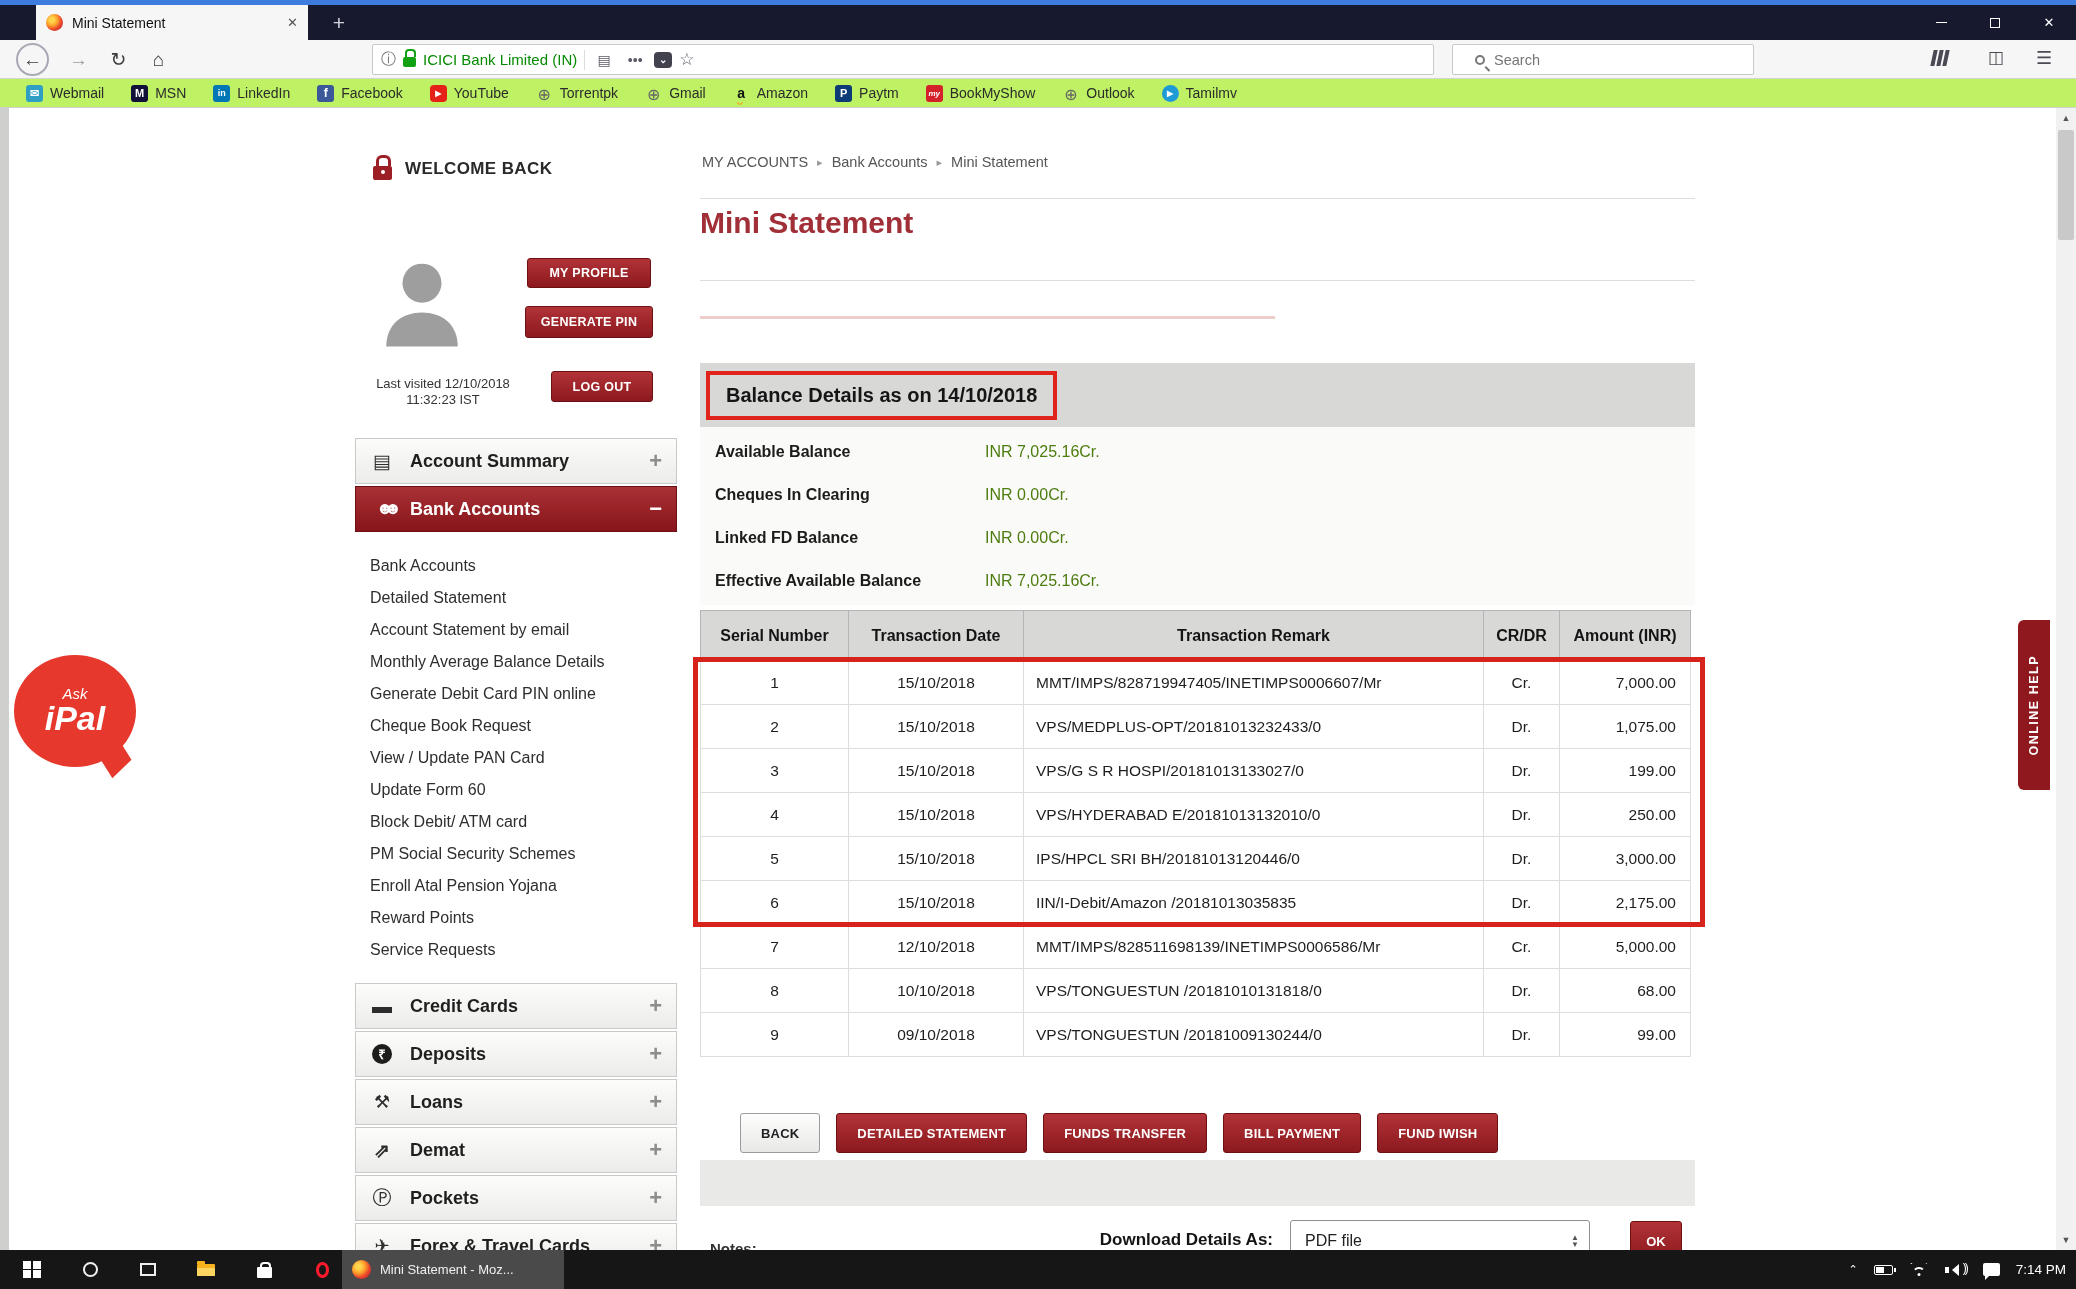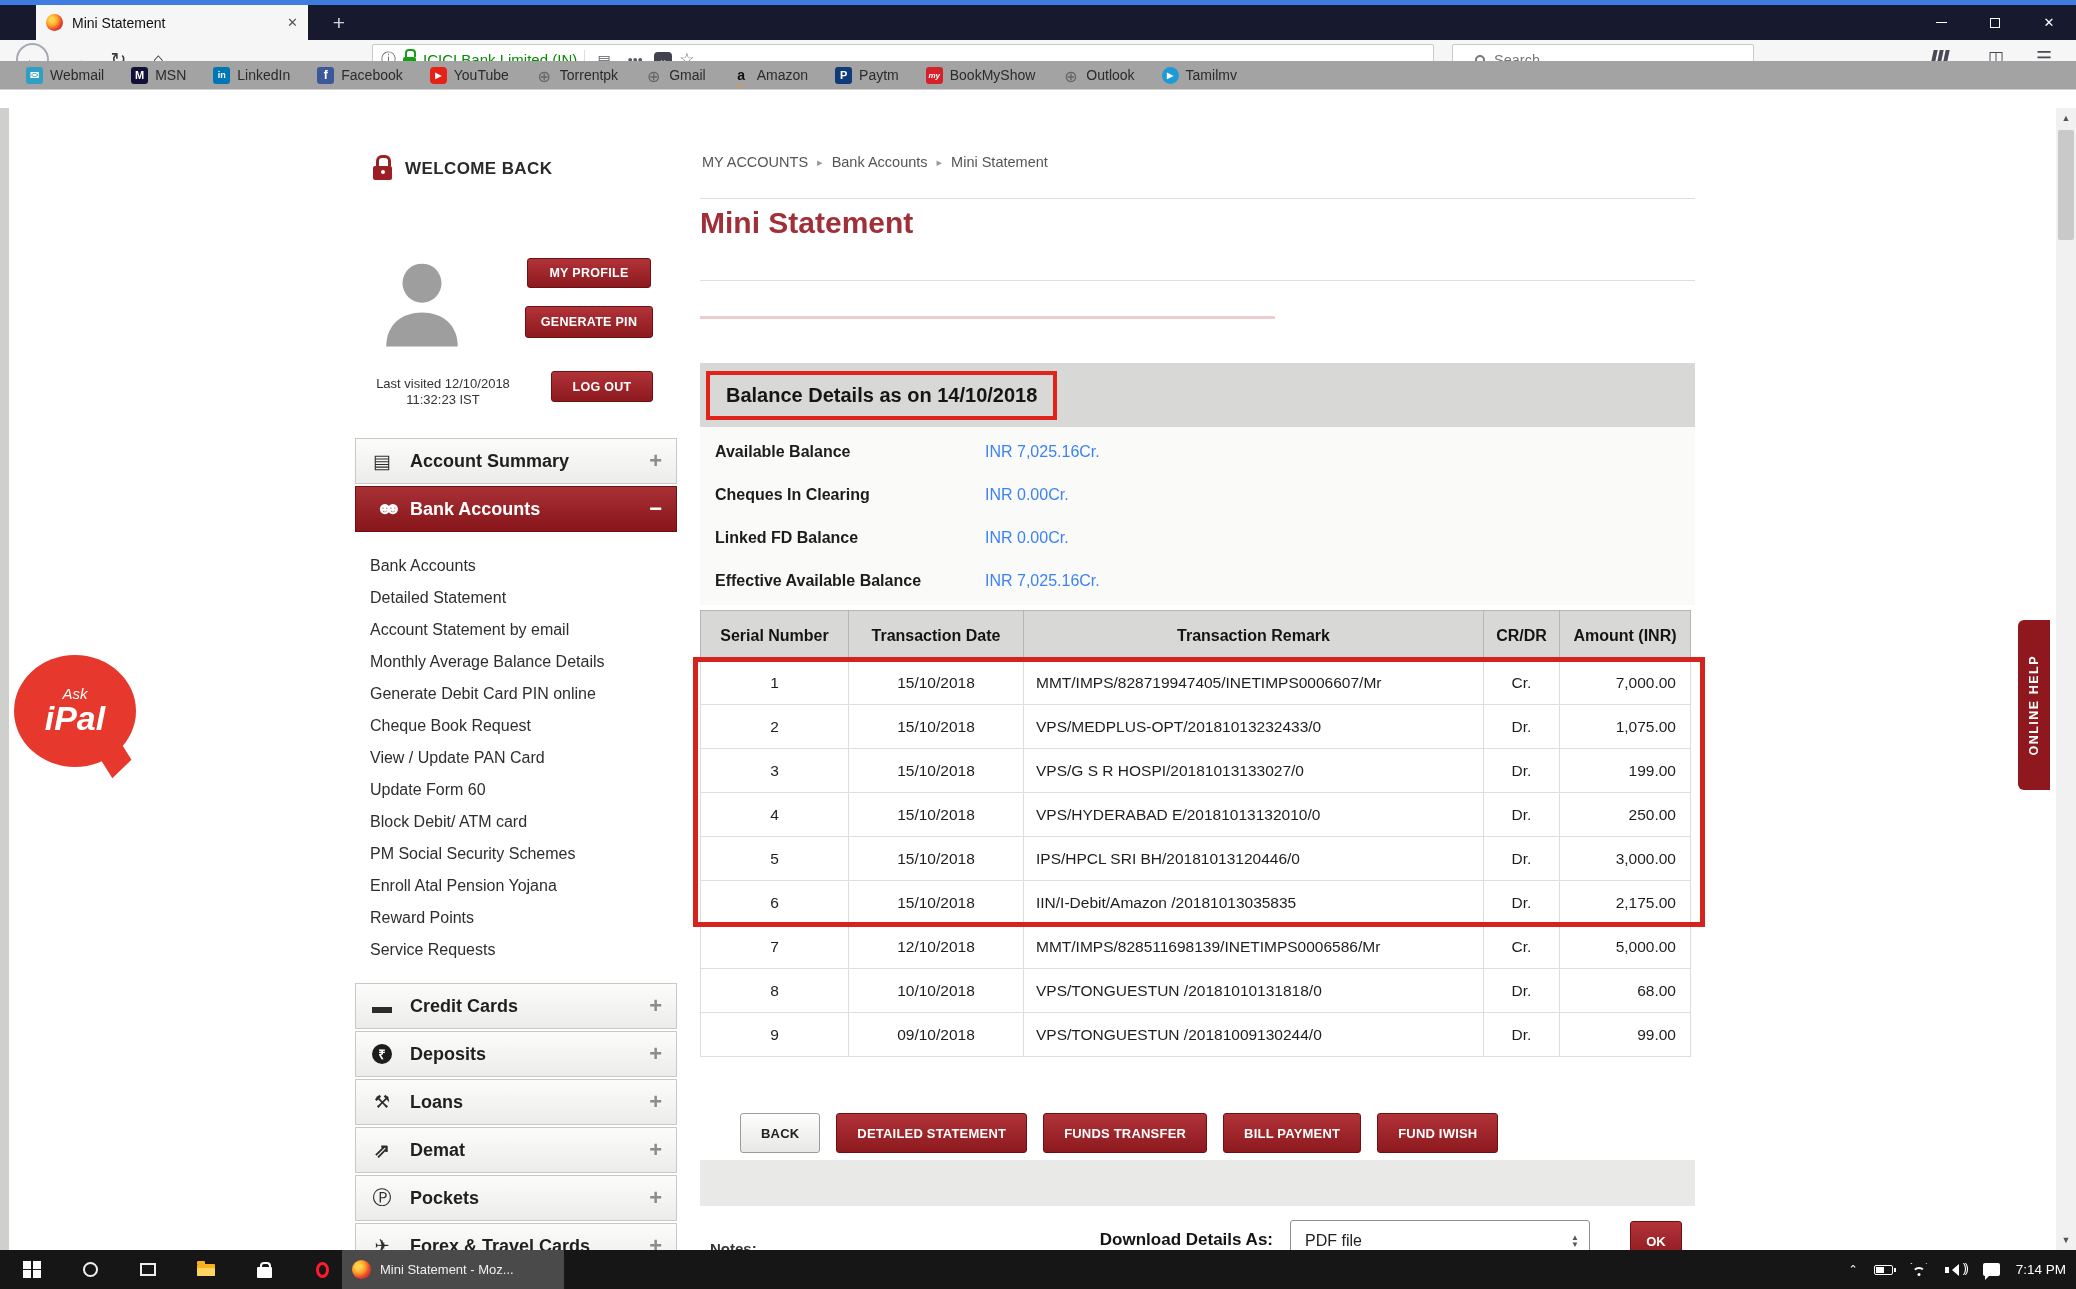--- a/index.html
+++ b/index.html
@@ -52,21 +52,21 @@
   .mag::after{content:"";position:absolute;left:9px;top:9px;width:6px;height:2px;background:#777;
               transform:rotate(45deg);transform-origin:0 0;}
   .searchbox input{border:none;outline:none;background:transparent;font-size:14.5px;width:100%;
                    font-family:"Liberation Sans",sans-serif;color:#333;}
   .libico{position:absolute;top:10px;width:4px;height:16px;background:#4a4a55;transform:skewX(-12deg);
           box-shadow:6px 0 0 #4a4a55,12px 0 0 #4a4a55;}
   .sbico{position:absolute;top:7px;font-size:17px;color:#4a4a55;}
   .hamb{position:absolute;top:7px;font-size:18px;color:#4a4a55;}
 
   
-  .bookmarks{position:absolute;left:0;top:61px;width:100%;height:29px;background:#a3a3a3;
+  .bookmarks{position:absolute;left:0;top:79px;width:100%;height:29px;background:#bef264;
              border-bottom:1px solid #cfcfcf;display:flex;align-items:center;gap:27px;padding:0 0 0 26px;}
   .bmitem{display:flex;align-items:center;gap:7px;font-size:14px;color:#2b2b2b;white-space:nowrap;}
   .bm-ico{position:relative;width:17px;height:17px;border-radius:3px;display:grid;place-items:center;
           color:#fff;font-weight:bold;flex:none;}
   .bm-ico[data-icon="webmail"]{background:#2fa0c4;}      .bm-ico[data-icon="webmail"]::before{content:"✉";font-size:11px;}
   .bm-ico[data-icon="msn"]{background:#101038;}          .bm-ico[data-icon="msn"]::before{content:"M";font-size:11px;}
   .bm-ico[data-icon="linkedin"]{background:#0077b5;}     .bm-ico[data-icon="linkedin"]::before{content:"in";font-size:9px;}
   .bm-ico[data-icon="facebook"]{background:#3b5998;}     .bm-ico[data-icon="facebook"]::before{content:"f";font-size:12px;}
   .bm-ico[data-icon="youtube"]{background:#e62117;border-radius:4px;} .bm-ico[data-icon="youtube"]::before{content:"▶";font-size:8px;}
   .bm-ico[data-icon="globe"]{background:transparent;color:#666;}      .bm-ico[data-icon="globe"]::before{content:"⊕";font-size:16px;font-weight:normal;}
@@ -142,21 +142,21 @@
   .hr1{position:absolute;left:0;top:90px;width:995px;height:1px;background:#dedede;}
   .pagetitle{position:absolute;left:0;top:98px;font-size:30px;font-weight:600;color:#a12f38;}
   .hr2{position:absolute;left:0;top:172px;width:995px;height:1px;background:#dedede;}
   .fadedline{position:absolute;left:0;top:208px;width:575px;height:3px;background:#eac3c3;opacity:.85;}
   .balbar{position:absolute;left:0;top:255px;width:995px;height:64px;background:#d8d8d7;display:flex;align-items:center;}
   .annot{border:4px solid #e0241c;}
   .balbar .annot{margin-left:6px;padding:9px 16px;font-size:20px;font-weight:bold;color:#151515;}
   .balpanel{position:absolute;left:0;top:319px;width:995px;height:178px;background:#fafaf8;}
   .balrow{display:flex;height:36px;align-items:center;margin-top:7px;padding-left:15px;font-size:16px;}
   .balrow .bl{width:270px;font-weight:bold;color:#1c1c1c;}
-  .balrow .bv{color:#3b82f6;}
+  .balrow .bv{color:#4d7c0f;}
 
   .txtable{position:absolute;left:0;top:502px;border-collapse:collapse;table-layout:fixed;width:990px;}
   .txtable th{height:50px;background:#d8d8d7;font-size:16px;font-weight:bold;color:#141414;
               border:1px solid #b5b5b5;text-align:center;}
   .txtable td{height:44px;background:#fff;border:1px solid #ddd;font-size:15.5px;color:#1e1e1e;
               text-align:center;white-space:nowrap;overflow:hidden;}
   .txtable td.c-remark{text-align:left;padding-left:12px;}
   .txtable td.c-amount{text-align:right;padding-right:14px;}
   .rows-annot{position:absolute;left:-7px;top:549px;width:1012px;height:270px;border:5px solid #d6231b;
               z-index:5;pointer-events:none;}

